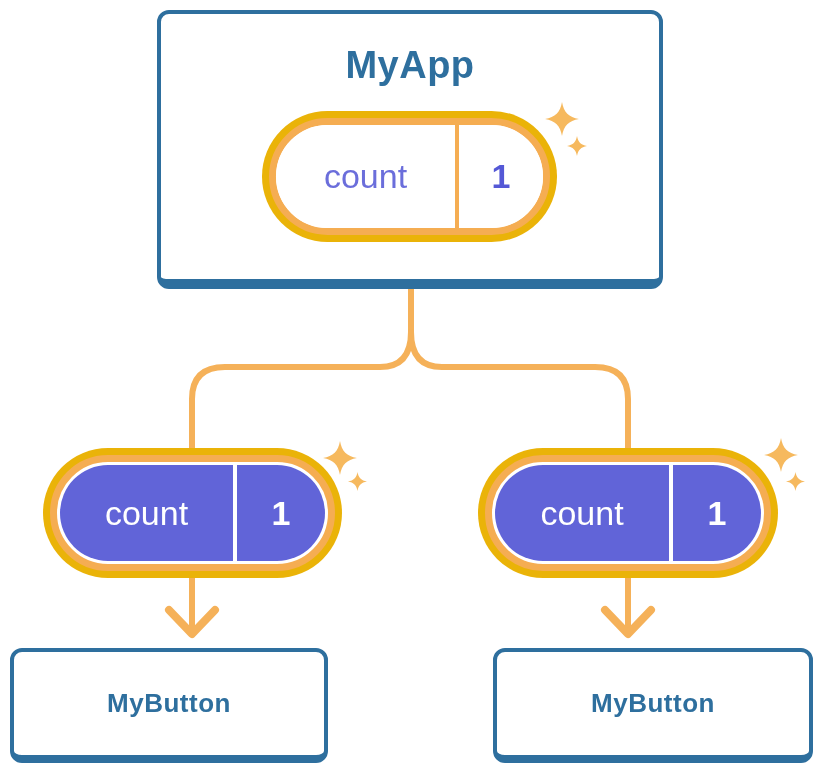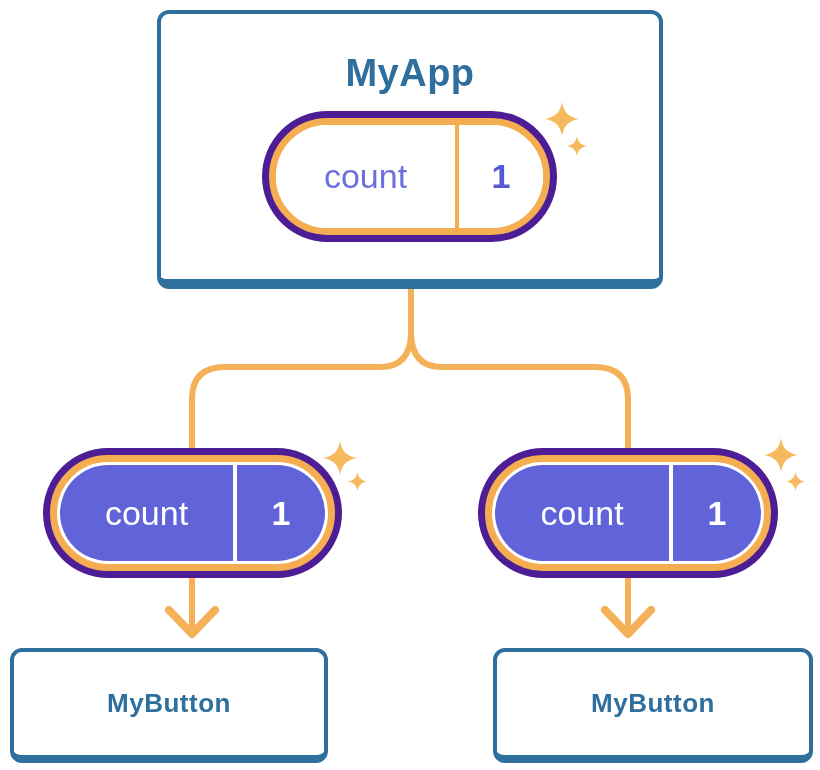--- a/index.html
+++ b/index.html
@@ -32,38 +32,38 @@
     z-index: 2;
     display: flex;
     justify-content: center;
   }
   .root-card {
     left: 157px;
     top: 10px;
     width: 506px;
     height: 279px;
     align-items: flex-start;
-    padding-top: 38px;
+    padding-top: 30px;
   }
   .child-card {
     align-items: center;
     border-bottom-width: 8px;
   }
   .card-title {
     color: #2e6f9e;
     font-weight: 600;
     letter-spacing: 0.5px;
   }
   .root-card .card-title { font-size: 38px; }
   .child-card .card-title { font-size: 26px; }
 
   .pill {
     position: absolute;
     box-sizing: border-box;
-    background: #4c1d95;
+    background: #eab308;
     border-radius: 999px;
     padding: 7px;
     z-index: 3;
   }
   .pill-ring {
     box-sizing: border-box;
     width: 100%;
     height: 100%;
     border: 7px solid #f5ad52;
     border-radius: 999px;

